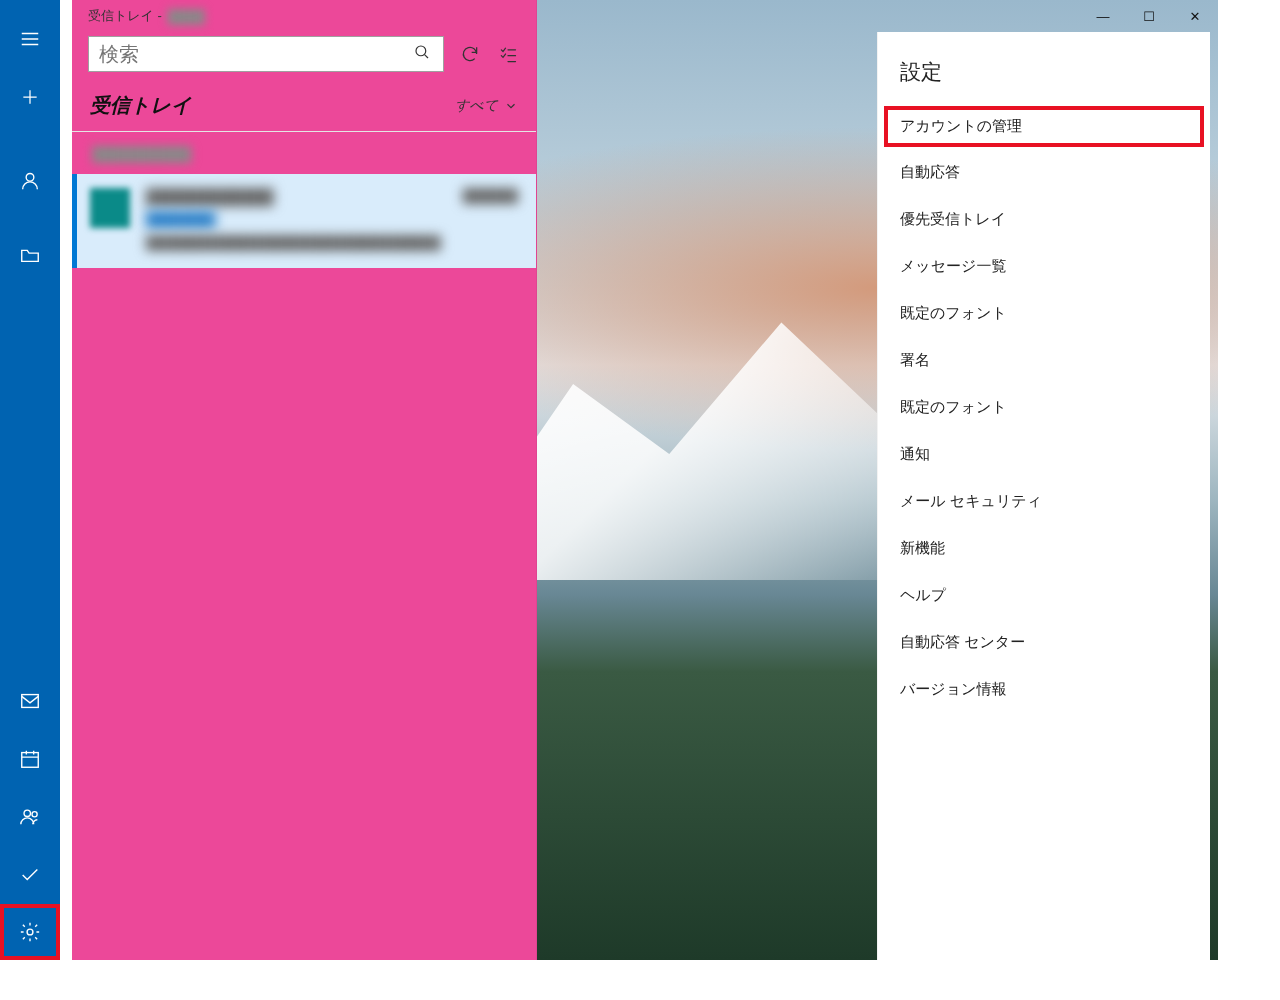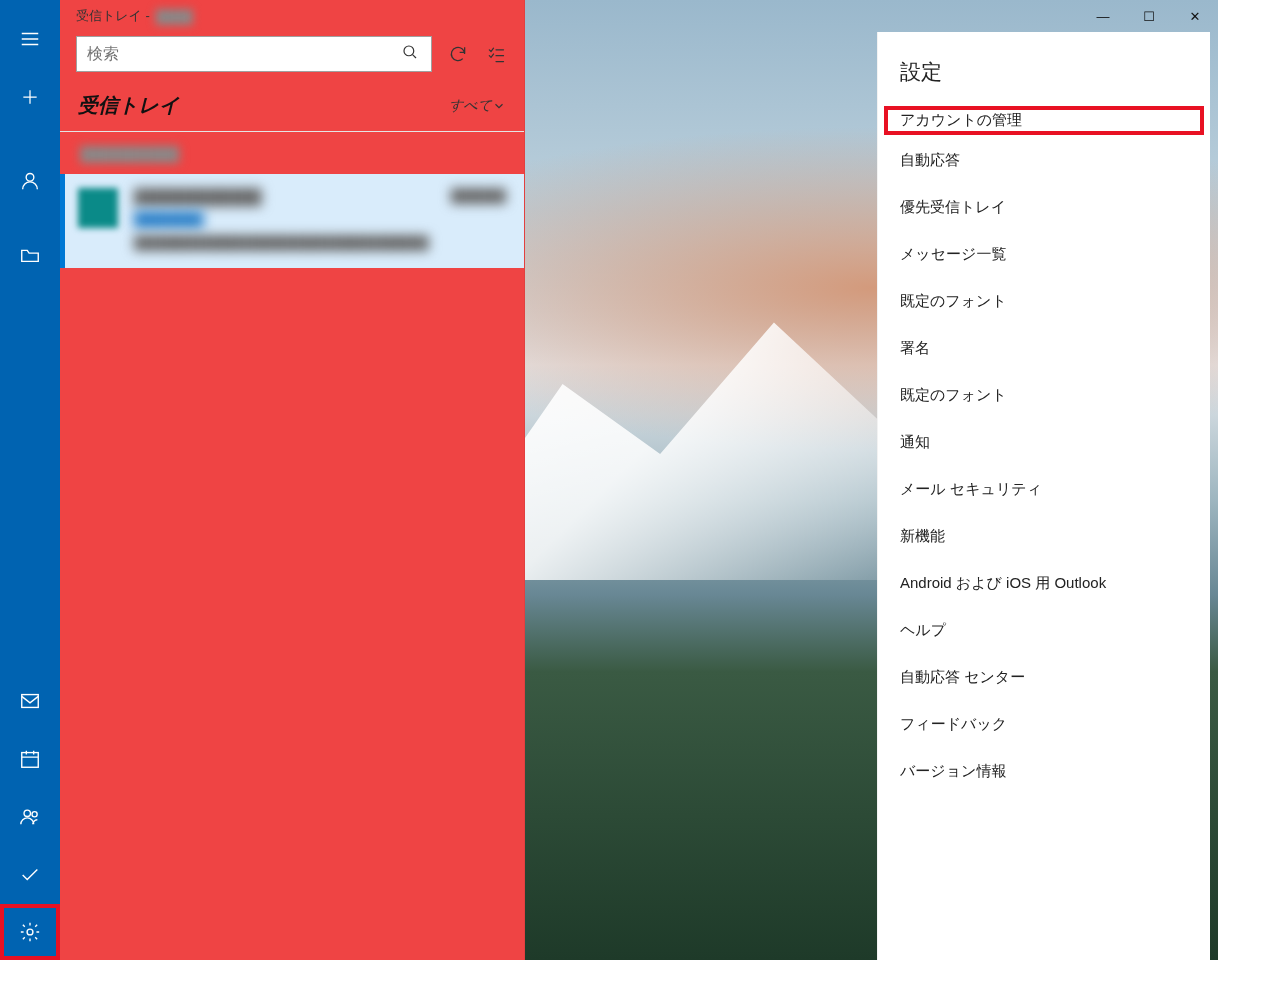--- a/index.html
+++ b/index.html
@@ -3,32 +3,32 @@
 <meta charset="utf-8">
 <style>
 * { margin: 0; padding: 0; box-sizing: border-box; font-family: "Yu Gothic UI", "Meiryo", sans-serif; }
 body { width: 1218px; height: 960px; display:flex; position:relative; background:#fff; overflow:hidden;}
 .rail { width:60px; background:#0063B1; display:flex; flex-direction:column; align-items:center; padding-top:10px; color:#fff; flex-shrink:0;}
 .rail .spacer { flex:1; }
 .rail-item { width:60px; height:58px; display:flex; align-items:center; justify-content:center; cursor:pointer; }
 .rail-item svg { width:22px; height:22px; stroke:#fff; fill:none; stroke-width:1.5; }
 .rail-item.plus svg { width:20px; height:20px; }
 .red-box { border:4px solid #E81123; }
-.listpane { width:465px; background:#ef4444; display:flex; flex-direction:column; flex-shrink:0; border-right:1px solid rgba(0,0,0,0.05);}
+.listpane { width:465px; background:#ec4899; display:flex; flex-direction:column; flex-shrink:0; border-right:1px solid rgba(0,0,0,0.05);margin-left:12px;}
 .listpane .titlebar { height:32px; display:flex; align-items:center; padding-left:16px; font-size:13px; color:#333;}
 .titlebar .t2 { filter: blur(4px); color:#888; margin-left:6px;}
 .toolbar { display:flex; align-items:center; gap:14px; padding:4px 16px 10px 16px; }
 .searchbox { flex:1; height:36px; border:1px solid #a0a0a0; display:flex; align-items:center; padding:0 10px; background:#fff;}
-.searchbox input { border:none; outline:none; flex:1; font-size:16px; color:#555; background:transparent;}
+.searchbox input { border:none; outline:none; flex:1; font-size:20px; color:#555; background:transparent;}
 .searchbox .sicon { width:20px; }
 .tool-ico { width:24px; height:24px; display:flex; align-items:center; justify-content:center; cursor:pointer;}
 .tool-ico svg { width:20px; height:20px; stroke:#333; fill:none; stroke-width:1.5;}
 .section-title { display:flex; align-items:center; justify-content:space-between; padding:10px 18px 12px 18px;font-style:italic;}
 .section-title h2 { font-size:20px; font-weight:700; color:#111;}
-.filter { font-size:14px; color:#333; display:flex; align-items:center; cursor:pointer;}
+.filter { font-size:14px; color:#333; display:flex; align-items:center; gap:6px; cursor:pointer;}
 .group-header { padding:14px 20px 12px; font-size:14px; color:#888; border-top:1px solid #e5e5e5;}
 .group-header span { filter: blur(5px); }
 .mail-item { display:flex; padding:14px 18px 18px; background:#D9ECFB; position:relative; cursor:pointer;}
 .mail-item::before { content:""; position:absolute; left:0; top:0; bottom:0; width:5px; background:#0078D4;}
 .avatar-sq { width:40px; height:40px; background:#0a8a88; margin-right:16px; filter: blur(3px);}
 .mail-text { flex:1; }
 .mail-row { display:flex; justify-content:space-between; margin-bottom:6px;}
 .mail-row span, .mail-subj, .mail-prev { filter: blur(6px); color:#666; }
 .mail-sender { font-size:15px; font-weight:600; color:#333;}
 .mail-date { font-size:13px; color:#2a7fc7; font-weight:600;}
@@ -42,21 +42,21 @@
 }
 .mountain-bg::after { content:""; position:absolute; left:-60px; right:-60px; top:300px; height:280px;
   background: linear-gradient(135deg, rgba(255,255,255,0.95) 0%, rgba(255,255,255,0.85) 30%, rgba(0,0,0,0) 70%);
   clip-path: polygon(0% 80%, 12% 30%, 24% 55%, 38% 8%, 52% 46%, 66% 0%, 80% 40%, 94% 24%, 100% 76%, 100% 100%, 0% 100%);
 }
 .window-controls { position:absolute; top:0; right:0; height:32px; display:flex; z-index:30; }
 .wc { width:46px; display:flex; align-items:center; justify-content:center; font-size:13px; cursor:pointer; color:#111;}
 .settings-panel { position:absolute; top:32px; right:8px; width:333px; bottom:0; background:#fff; border-left:1px solid rgba(0,0,0,0.05); z-index:20; display:flex; flex-direction:column;}
 .settings-panel h3 { font-size:21px; font-weight:400; color:#222; padding:26px 22px 18px;}
 .setting-item { padding:14px 22px; font-size:15px; color:#222; cursor:pointer; }
-.setting-item.highlighted { outline:4px solid #E81123; outline-offset:-4px; margin:2px 6px; padding:5px 16px;}
+.setting-item.highlighted { outline:4px solid #E81123; outline-offset:-4px; margin:2px 6px; padding:11px 16px;}
 </style>
 </head>
 <body>
 
 <div class="rail">
   <div class="rail-item">
     <svg viewBox="0 0 24 24">
         <path d="M3 6h18M3 12h18M3 18h18"></path>
       </svg>
   </div>
@@ -178,19 +178,17 @@
       <div class="setting-item highlighted">アカウントの管理</div>
       <div class="setting-item">自動応答</div>
       <div class="setting-item">優先受信トレイ</div>
       <div class="setting-item">メッセージ一覧</div>
       <div class="setting-item">既定のフォント</div>
       <div class="setting-item">署名</div>
       <div class="setting-item">既定のフォント</div>
       <div class="setting-item">通知</div>
       <div class="setting-item">メール セキュリティ</div>
       <div class="setting-item">新機能</div>
-      <div class="setting-item">Android および iOS 用 Outlook</div>
       <div class="setting-item">ヘルプ</div>
       <div class="setting-item">自動応答 センター</div>
-      <div class="setting-item">フィードバック</div>
       <div class="setting-item">バージョン情報</div>
     </div>
 </div>
 
 </body></html>

